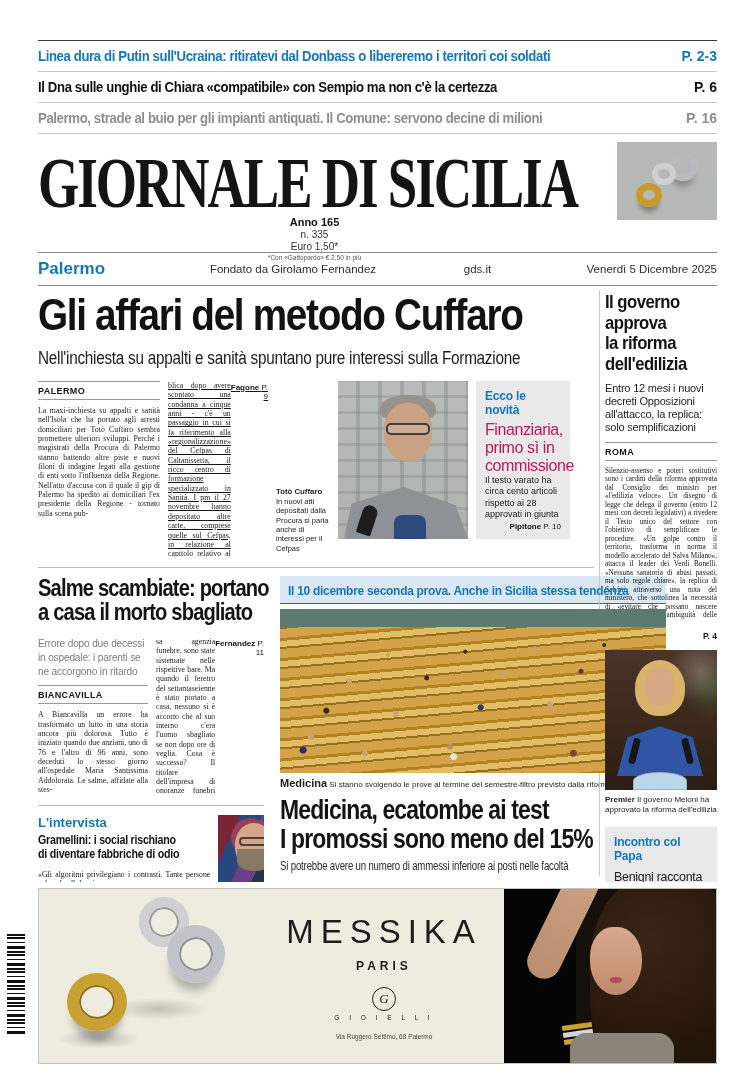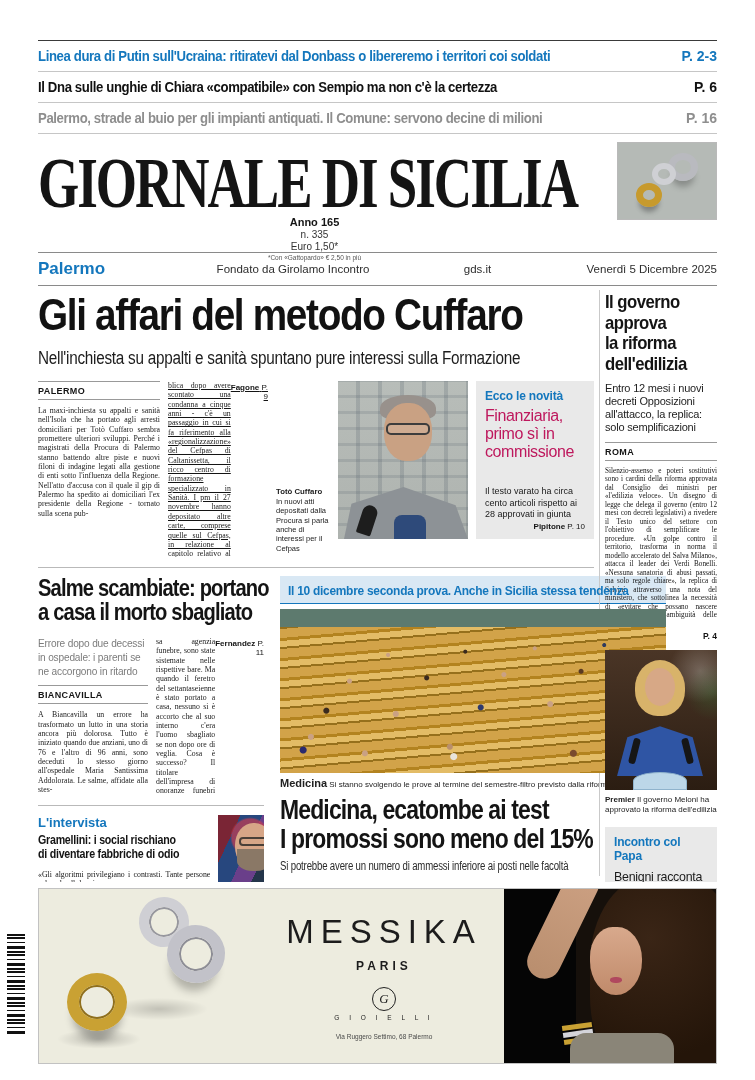--- a/index.html
+++ b/index.html
@@ -60,21 +60,21 @@
       repeating-linear-gradient(0deg, transparent 0 13px, rgba(80,92,104,.18) 13px 16px),
       linear-gradient(#b8bdb9, #aeb3af); }
   .cf-hair { position:absolute; top:14px; left:42px; width:56px; height:26px; background:#98918c; border-radius:50% 50% 35% 35%; }
   .cf-head { position:absolute; top:22px; left:46px; width:48px; height:58px; background:#c9a183; border-radius:46%; }
   .cf-glasses { position:absolute; top:42px; left:48px; width:44px; height:12px; border:2.5px solid #3d3d3d; border-radius:5px; background:rgba(255,255,255,.12); }
   .cf-jacket { position:absolute; bottom:0; left:6px; right:0; height:52px; background:#8d9296; clip-path:polygon(0 100%, 6% 32%, 48% 0, 90% 35%, 100% 100%); }
   .cf-sweater { position:absolute; bottom:0; left:56px; width:32px; height:24px; background:#2e4a7a; border-radius:8px 8px 0 0; }
   .cf-mic { position:absolute; bottom:4px; left:22px; width:15px; height:30px; background:#1d1d1d; border-radius:8px 8px 2px 2px; transform:rotate(18deg); }
 
   .gray-box { background:#e9e9e9; padding:8px 9px; display:flex; flex-direction:column; }
-  .finance-box { width:118px; height:158px;justify-content:center; }
+  .finance-box { width:94px; height:158px;justify-content:center; }
   .box-kicker { color:#1477bd; font-weight:bold; font-size:12px; letter-spacing:-0.2px; margin-bottom:4px; }
   .finance-title { font-size:16px; line-height:1.12; color:#be185d; letter-spacing:-0.4px; }
   .finance-text { margin-top:auto; font-size:9px; line-height:1.25; color:#1a1a1a; }
 
   hr.section { border:none; border-top:1px solid #b9b9b9; margin:10px 0 8px; }
 
   .bottom-row { display:flex; }
   .salme-col { width:226px; }
   .vdiv2 { width:1px; background:#c9c9c9; margin:0 8px; }
   .medicina-col { flex:1; }
@@ -206,21 +206,21 @@
     </div>
     <div class="mast-promo news-photo">
       <div class="mp-ring mp-silver"></div>
       <div class="mp-ring mp-silver2"></div>
       <div class="mp-ring mp-gold"></div>
     </div>
   </section>
 
   <div class="date-bar">
     <span class="db-edition">Palermo</span>
-    <span class="db-founded">Fondato da Girolamo Incontro</span>
+    <span class="db-founded">Fondato da Girolamo Fernandez</span>
     <span class="db-site">gds.it</span>
     <span class="db-date">Venerdì 5 Dicembre 2025</span>
   </div>
 
   <main class="main">
     <div class="left-main">
 
       <article>
         <h1 class="lead-h1">Gli affari del metodo Cuffaro</h1>
         <div class="lead-sub">Nell'inchiesta su appalti e sanità spuntano pure interessi sulla Formazione</div>

